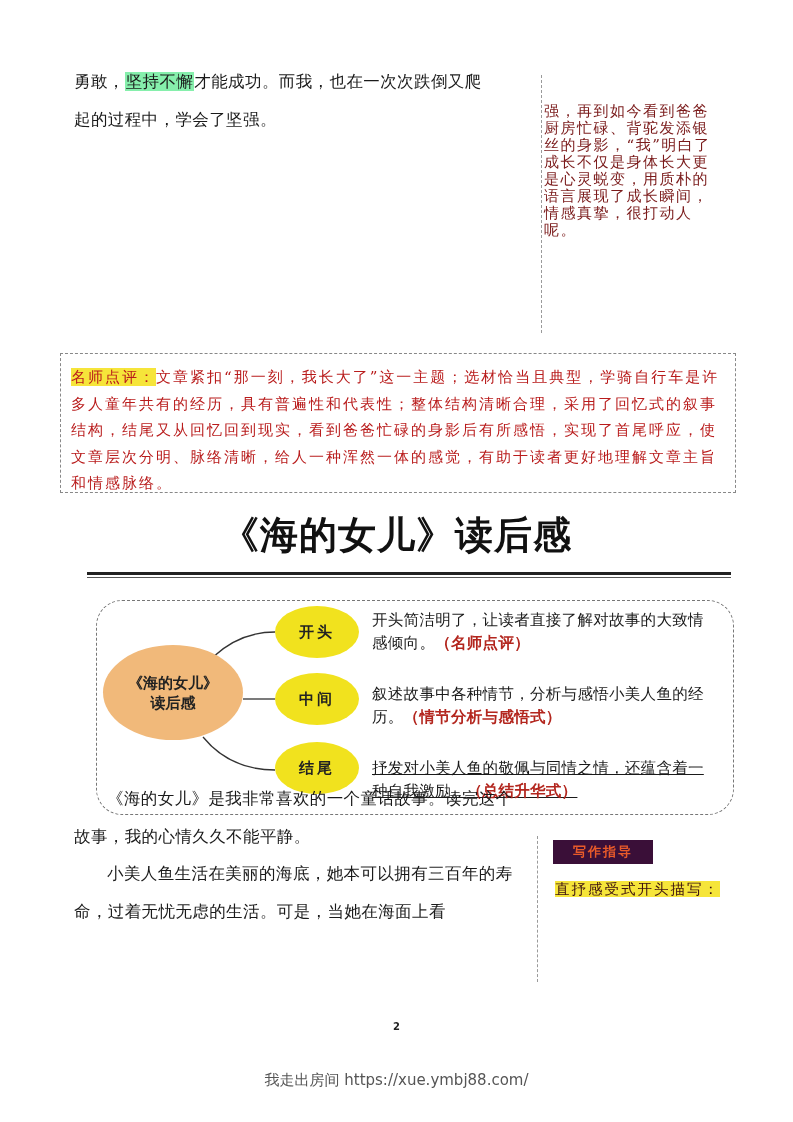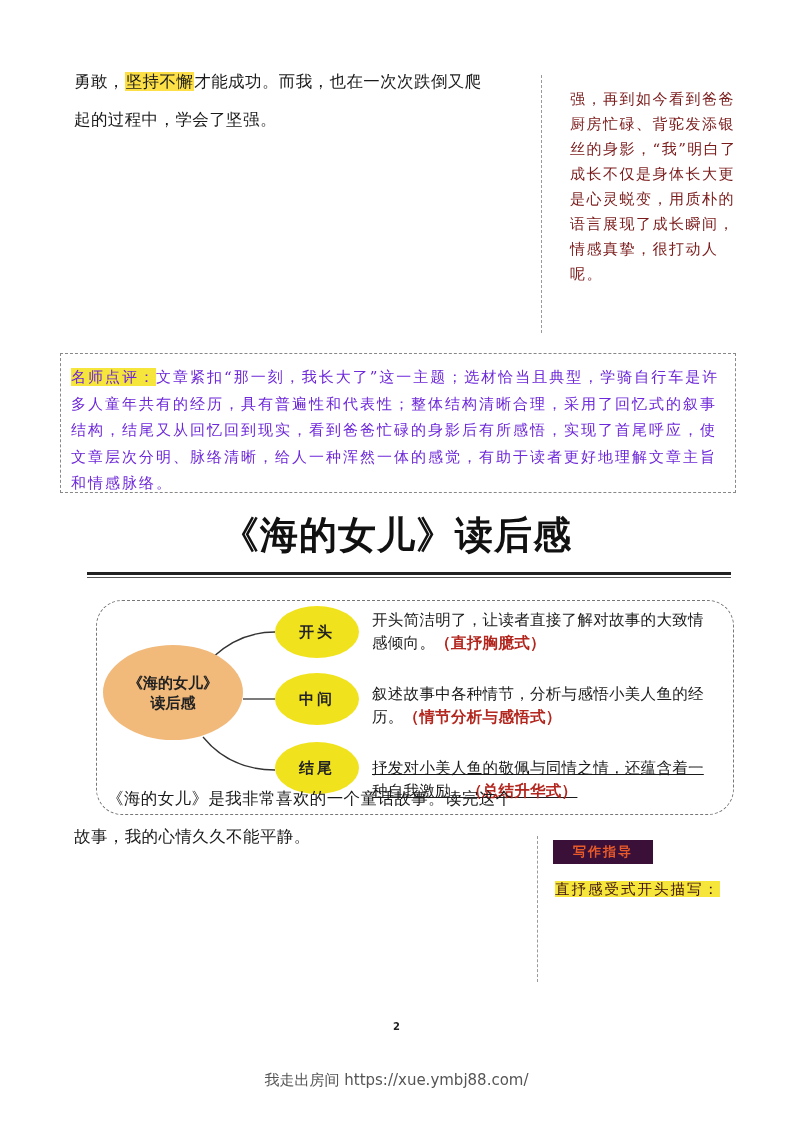--- a/index.html
+++ b/index.html
@@ -4,31 +4,31 @@
 <style>
   html, body { margin:0; padding:0; background:#ffffff; }
   body { width:793px; height:1122px; position:relative; overflow:hidden;
          font-family:"DejaVu Sans", sans-serif; color:#1a1a1a; }
   .abs { position:absolute; }
 
   
   .essay { left:74px; width:440px; font-size:16.5px; line-height:37.5px; letter-spacing:0.4px; }
   .essay p { margin:0; }
   .indent { text-indent:33px; }
-  .hl-gray { background:#fde047; padding:0 1px; }
+  .hl-gray { background:#86efac; padding:0 1px; }
 
   
-  .side-note { left:570px; width:170px; font-family:"DejaVu Serif", serif; font-size:15px;
-               line-height:25px; color:#7a1a1a; letter-spacing:1.5px; }
+  .side-note { left:544px; width:170px; font-family:"DejaVu Serif", serif; font-size:15px;
+               line-height:17px; color:#7a1a1a; letter-spacing:1.5px;margin-top:16px; }
   .vdash { width:0; border-left:1.5px dashed #9a9a9a; }
 
   
   .comment { left:60px; top:353px; width:676px; height:140px; border:1.5px dashed #888;
              padding:10px 6px 0 10px; box-sizing:border-box; font-family:"DejaVu Serif", serif;
-             font-size:15px; line-height:26.5px; color:#6d28d9; letter-spacing:2px; }
+             font-size:15px; line-height:26.5px; color:#b91c1c; letter-spacing:2px; }
   .hl-yellow { background:#f6e53a; }
 
   
   .title { left:0; width:793px; top:510px; text-align:center; font-size:38px; font-weight:bold;
            color:#111; letter-spacing:1px; }
   .rule { left:87px; width:644px; top:572px; height:3px; background:#222; }
   .rule2 { left:87px; width:644px; top:577px; height:1px; background:#555; }
 
   
   .diagram { left:96px; top:600px; width:638px; height:215px; border:1.5px dashed #777;
@@ -81,31 +81,32 @@
 </svg>
 <div class="abs center-oval">
   <span>《海的女儿》读后感</span>
 </div>
 
 <div class="abs branch-oval" style="top:606px;">开头</div>
 <div class="abs branch-oval" style="top:673px;">中间</div>
 <div class="abs branch-oval" style="top:742px;">结尾</div>
 
 <div class="abs branch-text" style="top:609px;">
-  <span>开头简洁明了，让读者直接了解对故事的大致情感倾向。</span><span class="tag">（直抒胸臆式）</span>
+  <span>开头简洁明了，让读者直接了解对故事的大致情感倾向。</span><span class="tag">（名师点评）</span>
 </div>
 <div class="abs branch-text" style="top:683px;">
   <span>叙述故事中各种情节，分析与感悟小美人鱼的经历。</span><span class="tag">（情节分析与感悟式）</span>
 </div>
 <div class="abs branch-text" style="top:757px;text-decoration:underline;">
   <span>抒发对小美人鱼的敬佩与同情之情，还蕴含着一种自我激励。</span><span class="tag">（总结升华式）</span>
 </div>
 
 <div class="abs essay" style="top:780px;">
   <p class="indent">《海的女儿》是我非常喜欢的一个童话故事。读完这个故事，我的心情久久不能平静。</p>
+  <p class="indent">小美人鱼生活在美丽的海底，她本可以拥有三百年的寿命，过着无忧无虑的生活。可是，当她在海面上看</p>
 </div>
 
 <div class="abs vdash" style="left:537px; top:836px; height:146px;"></div>
 <div class="abs guide-label">写作指导</div>
 <div class="abs guide-body">
   <span class="hl-yellow">直抒感受式开头描写：</span><br>
 </div>
 
 <div class="abs page-num">2</div>
 <div class="abs footer">我走出房间 https://xue.ymbj88.com/</div>

